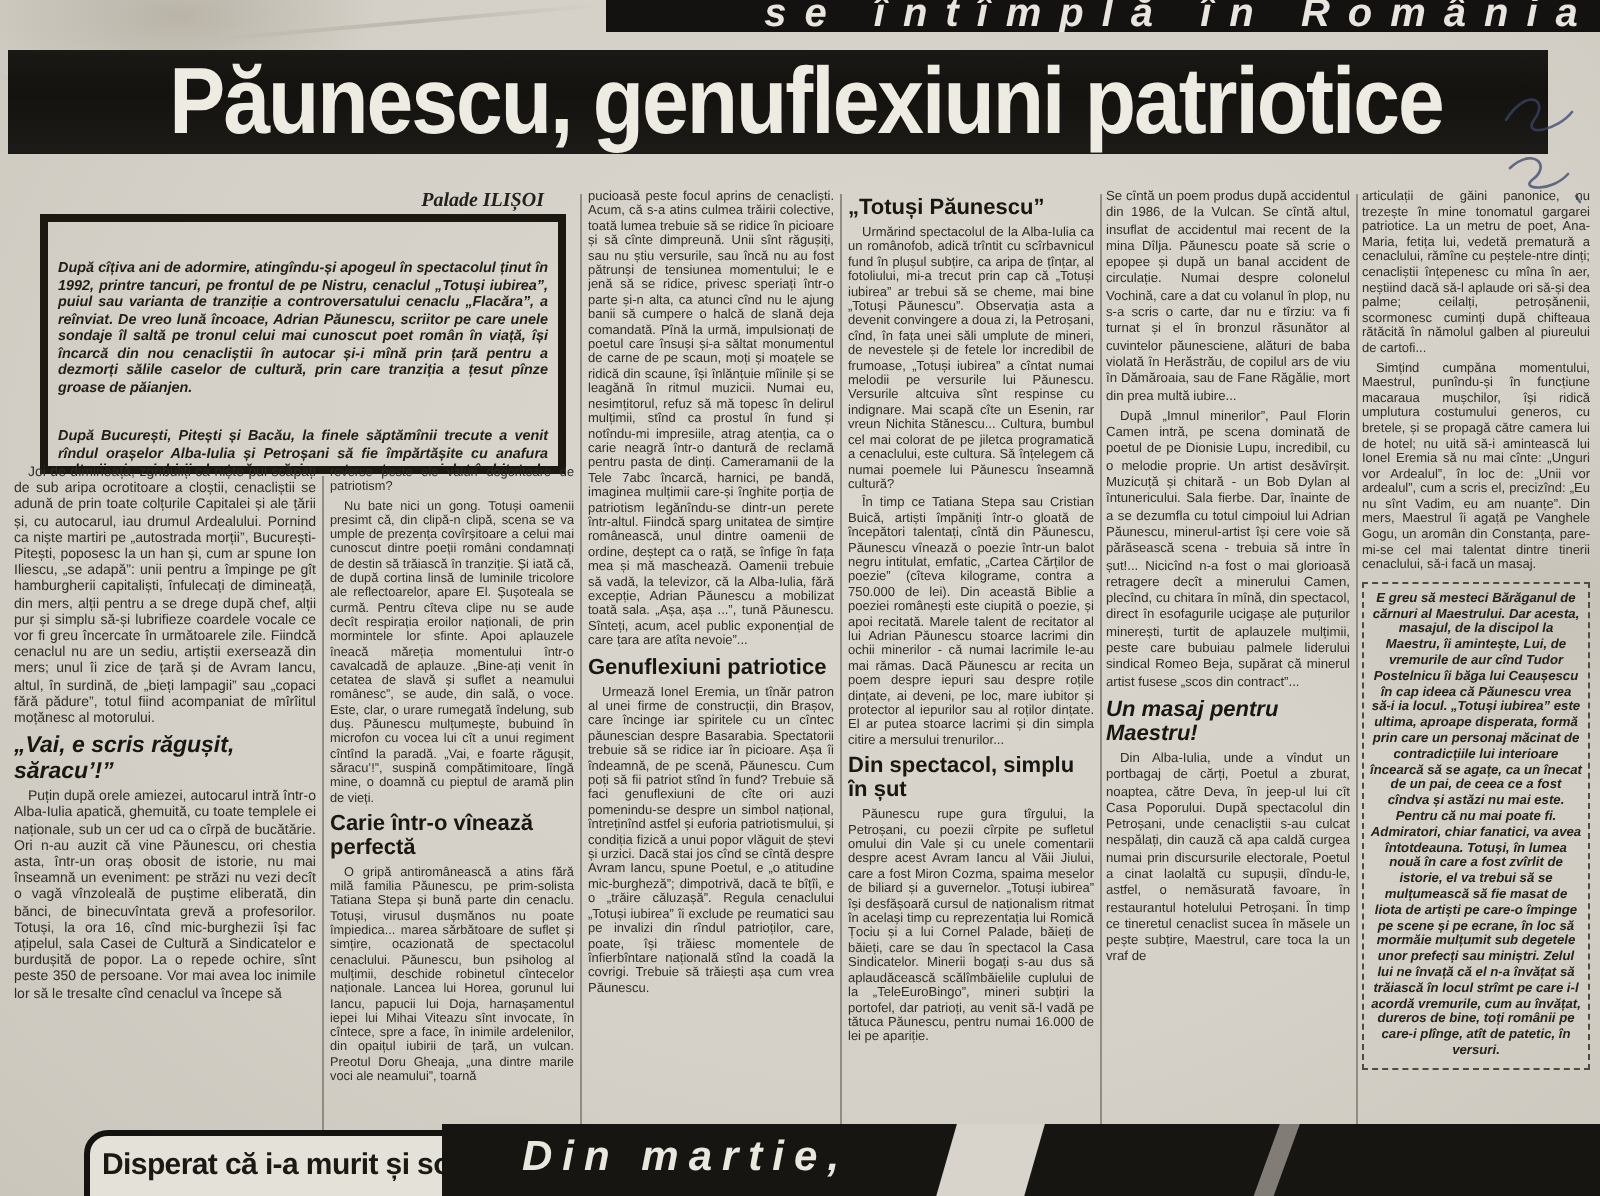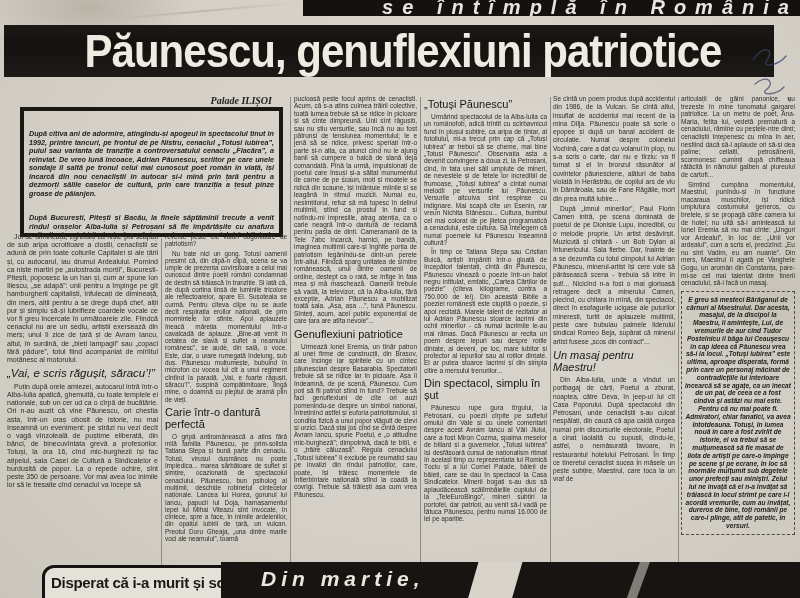--- a/index.html
+++ b/index.html
@@ -28,21 +28,21 @@
   .lead p{margin:16px 0 1px;}
   .col{position:absolute;overflow:hidden;}
   .col p.body{margin:0 0 2px;text-align:justify;text-indent:7px;}
   .col p.noind{text-indent:0;}
   .c1{left:7px;top:233px;width:151px;height:340px;font-size:7px;line-height:8.2px;}
   .c2{left:165px;top:233px;width:122px;height:340px;font-size:6.4px;line-height:7.3px;}
   .c3{left:294px;top:95px;width:123px;height:478px;font-size:6.5px;line-height:7.4px;}
   .c4{left:424px;top:95px;width:123px;height:478px;font-size:6.5px;line-height:7.4px;}
   .c5{left:553px;top:95px;width:122px;height:478px;font-size:6.6px;line-height:8.3px;}
   .c6{left:681px;top:95px;width:114px;height:478px;font-size:6.5px;line-height:7.6px;}
-  .col h3{margin:3px 0 3px;font-size:11px;line-height:12px;font-weight:normal;color:#191712;}
+  .col h3{margin:3px 0 3px;font-size:11px;line-height:12px;font-weight:bold;color:#191712;}
   .c1 h3{font-size:11.5px;line-height:12.5px;}
   .hi{font-style:italic;}
   .rule{position:absolute;width:1px;background:#908c81;}
   .qbox{border:1.5px dashed #4e4a41;margin-top:4px;padding:4px 3px;text-align:center;
       font-style:italic;font-weight:bold;font-size:6.6px;line-height:7.8px;color:#24221d;}
   .qbox p{margin:0;}
   .banner{position:absolute;left:221px;top:562px;width:579px;height:36px;background:#171511;overflow:hidden;text-align:right;}
   .banner .bt{position:absolute;left:40px;top:5px;color:#eae7df;font-weight:bold;font-style:italic;
       font-size:21px;letter-spacing:5px;white-space:nowrap;}
   .tear{position:absolute;top:-2px;height:42px;background:#d8d4cb;}
@@ -93,21 +93,21 @@
 
   <div class="col c1">
     <p class="body">Joi de dimineață, zgribuliți ca niște pui scăpați de sub aripa ocrotitoare a cloștii, cenacliștii se adună de prin toate colțurile Capitalei și ale țării și, cu autocarul, iau drumul Ardealului. Pornind ca niște martiri pe „autostrada morții”, București-Pitești, poposesc la un han și, cum ar spune Ion Iliescu, „se adapă”: unii pentru a împinge pe gît hamburgherii capitaliști, înfulecați de dimineață, din mers, alții pentru a se drege după chef, alții pur și simplu să-și lubrifieze coardele vocale ce vor fi greu încercate în următoarele zile. Fiindcă cenaclul nu are un sediu, artiștii exersează din mers; unul îi zice de țară și de Avram Iancu, altul, în surdină, de „bieți lampagii” sau „copaci fără pădure”, totul fiind acompaniat de mîrîitul moțănesc al motorului.</p>
     <h3 class="hi">„Vai, e scris răgușit, săracu’!”</h3>
     <p class="body">Puțin după orele amiezei, autocarul intră într-o Alba-Iulia apatică, ghemuită, cu toate templele ei naționale, sub un cer ud ca o cîrpă de bucătărie. Ori n-au auzit că vine Păunescu, ori chestia asta, într-un oraș obosit de istorie, nu mai înseamnă un eveniment: pe străzi nu vezi decît o vagă vînzoleală de puștime eliberată, din bănci, de binecuvîntata grevă a profesorilor. Totuși, la ora 16, cînd mic-burghezii își fac ațipelul, sala Casei de Cultură a Sindicatelor e burdușită de popor. La o repede ochire, sînt peste 350 de persoane. Vor mai avea loc inimile lor să le tresalte cînd cenaclul va începe să</p>
   </div>
 
   <div class="col c2">
     <p class="body noind">reverse peste ele valuri dogoritoare de patriotism?</p>
     <p class="body">Nu bate nici un gong. Totuși oamenii presimt că, din clipă-n clipă, scena se va umple de prezența covîrșitoare a celui mai cunoscut dintre poeții români condamnați de destin să trăiască în tranziție. Și iată că, de după cortina linsă de luminile tricolore ale reflectoarelor, apare El. Șușoteala se curmă. Pentru cîteva clipe nu se aude decît respirația eroilor naționali, de prin mormintele lor sfinte. Apoi aplauzele îneacă măreția momentului într-o cavalcadă de aplauze. „Bine-ați venit în cetatea de slavă și suflet a neamului românesc”, se aude, din sală, o voce. Este, clar, o urare rumegată îndelung, sub duș. Păunescu mulțumește, bubuind în microfon cu vocea lui cît a unui regiment cîntînd la paradă. „Vai, e foarte răgușit, săracu’!”, suspină compătimitoare, lîngă mine, o doamnă cu pieptul de aramă plin de vieți.</p>
-    <h3>Carie într-o dantură perfectă</h3>
+    <h3>Carie într-o vînează perfectă</h3>
     <p class="body">O gripă antiromânească a atins fără milă familia Păunescu, pe prim-solista Tatiana Stepa și bună parte din cenaclu. Totuși, virusul dușmănos nu poate împiedica... marea sărbătoare de suflet și simțire, ocazionată de spectacolul cenaclului. Păunescu, bun psiholog al mulțimii, deschide robinetul cîntecelor naționale. Lancea lui Horea, gorunul lui Iancu, papucii lui Doja, harnașamentul iepei lui Mihai Viteazu sînt invocate, în cîntece, spre a face, în inimile ardelenilor, din opaițul iubirii de țară, un vulcan. Preotul Doru Gheaja, „una dintre marile voci ale neamului”, toarnă</p>
   </div>
 
   <div class="col c3">
     <p class="body noind">pucioasă peste focul aprins de cenacliști. Acum, că s-a atins culmea trăirii colective, toată lumea trebuie să se ridice în picioare și să cînte dimpreună. Unii sînt răgușiți, sau nu știu versurile, sau încă nu au fost pătrunși de tensiunea momentului; le e jenă să se ridice, privesc speriați într-o parte și-n alta, ca atunci cînd nu le ajung banii să cumpere o halcă de slană deja comandată. Pînă la urmă, impulsionați de poetul care însuși și-a săltat monumentul de carne de pe scaun, moți și moațele se ridică din scaune, își înlănțuie mîinile și se leagănă în ritmul muzicii. Numai eu, nesimțitorul, refuz să mă topesc în delirul mulțimii, stînd ca prostul în fund și notîndu-mi impresiile, atrag atenția, ca o carie neagră într-o dantură de reclamă pentru pasta de dinți. Cameramanii de la Tele 7abc încarcă, harnici, pe bandă, imaginea mulțimii care-și înghite porția de patriotism legănîndu-se dintr-un perete într-altul. Fiindcă sparg unitatea de simțire românească, unul dintre oamenii de ordine, deștept ca o rață, se înfige în fața mea și mă maschează. Oamenii trebuie să vadă, la televizor, că la Alba-Iulia, fără excepție, Adrian Păunescu a mobilizat toată sala. „Așa, așa ...”, tună Păunescu. Sînteți, acum, acel public exponențial de care țara are atîta nevoie”...</p>
     <h3>Genuflexiuni patriotice</h3>
     <p class="body">Urmează Ionel Eremia, un tînăr patron al unei firme de construcții, din Brașov, care încinge iar spiritele cu un cîntec păunescian despre Basarabia. Spectatorii trebuie să se ridice iar în picioare. Așa îi îndeamnă, de pe scenă, Păunescu. Cum poți să fii patriot stînd în fund? Trebuie să faci genuflexiuni de cîte ori auzi pomenindu-se despre un simbol național, întreținînd astfel și euforia patriotismului, și condiția fizică a unui popor vlăguit de ștevi și urzici. Dacă stai jos cînd se cîntă despre Avram Iancu, spune Poetul, e „o atitudine mic-burgheză”; dimpotrivă, dacă te bîțîi, e o „trăire căluzașă”. Regula cenaclului „Totuși iubirea” îi exclude pe reumatici sau pe invalizi din rîndul patrioților, care, poate, își trăiesc momentele de înfierbîntare națională stînd la coadă la covrigi. Trebuie să trăiești așa cum vrea Păunescu.</p>
   </div>
 
   <div class="col c4">

